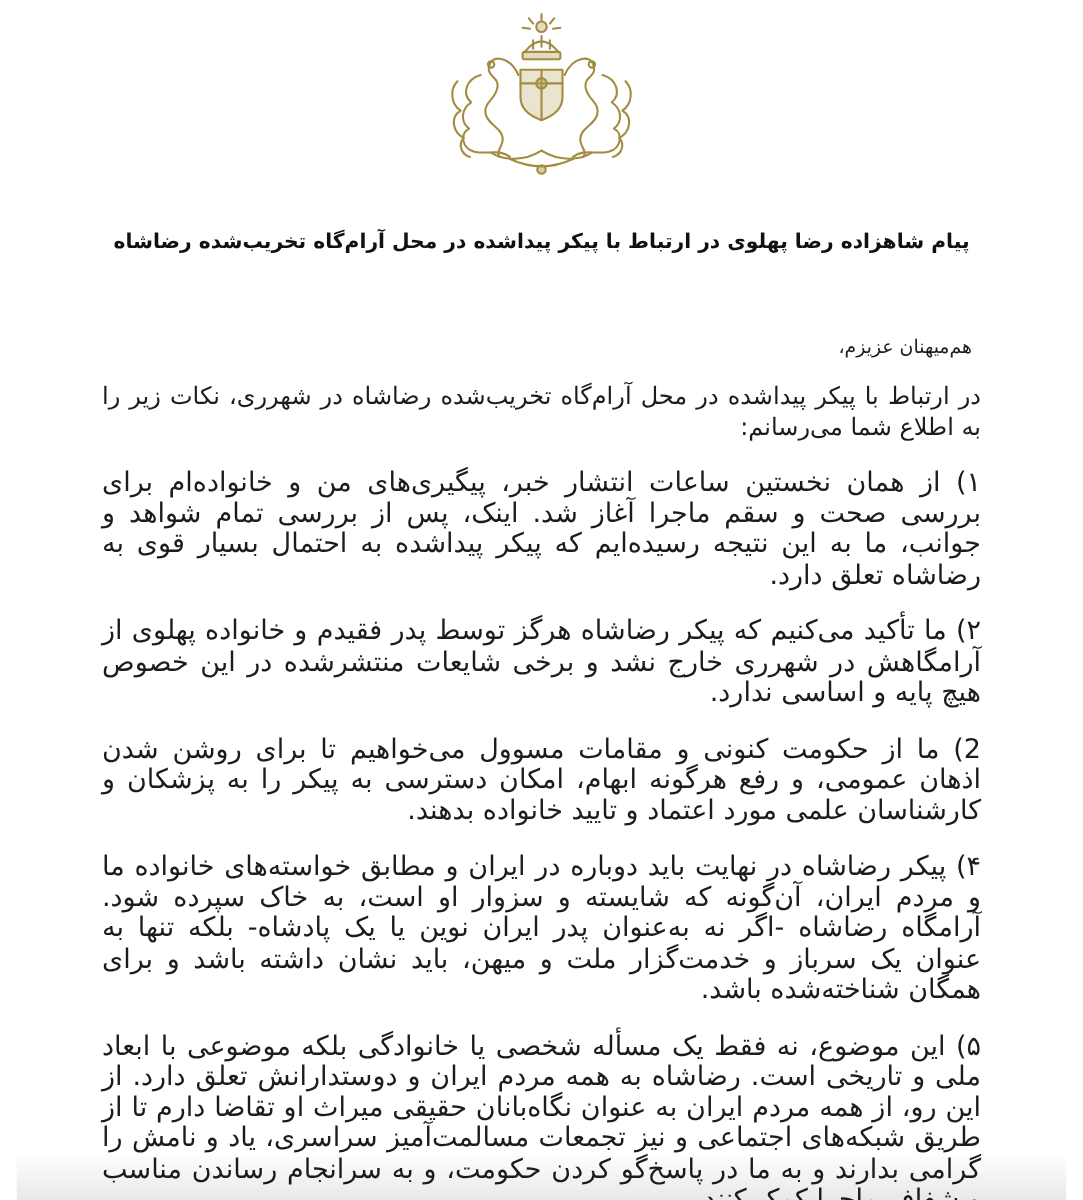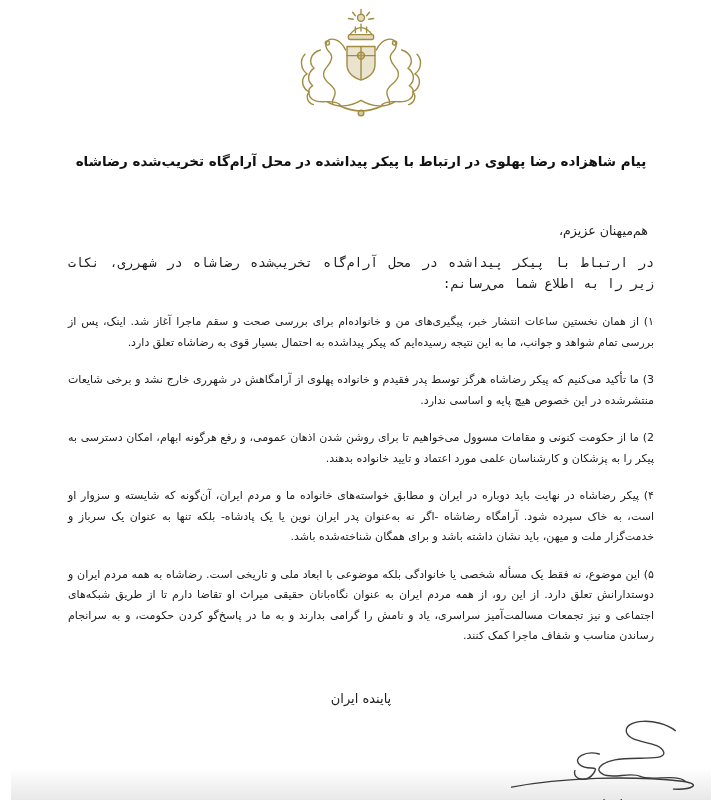--- a/index.html
+++ b/index.html
@@ -45,28 +45,27 @@
     letter-spacing: 0;
   }
   .greeting {
     margin: 52px 6px 0 0;
     font-size: 12.6px;
     line-height: 20px;
     text-align: start;
   }
   .intro {
     margin: 13px 0 0 0;
-    font-size: 13px;
+    font-size: 16px;
     line-height: 20.5px;
     text-align: justify;
-    font-family: Liberation Mono, monospace;
   }
   .point {
     margin: 17px 0 0 0;
-    font-size: 11px;
+    font-size: 18px;
     line-height: 20.5px;
     text-align: justify;
     text-justify: inter-word;
   }
   .closing {
     margin: 42px 0 0 0;
     font-size: 13px;
     line-height: 20px;
     text-align: center;
   }
@@ -119,21 +118,21 @@
       </svg>
     </div>
 
     <h1 class="doc-title">پیام شاهزاده رضا پهلوی در ارتباط با پیکر پیداشده در محل آرام‌گاه تخریب‌شده رضاشاه</h1>
 
     <p class="greeting">هم‌میهنان عزیزم،</p>
 
     <p class="intro">در ارتباط با پیکر پیداشده در محل آرام‌گاه تخریب‌شده رضاشاه در شهرری، نکات زیر را به اطلاع شما می‌رسانم:</p>
 
     <p class="point">۱) از همان نخستین ساعات انتشار خبر، پیگیری‌های من و خانواده‌ام برای بررسی صحت و سقم ماجرا آغاز شد. اینک، پس از بررسی تمام شواهد و جوانب، ما به این نتیجه رسیده‌ایم که پیکر پیداشده به احتمال بسیار قوی به رضاشاه تعلق دارد.</p>
-    <p class="point">3) ما تأکید می‌کنیم که پیکر رضاشاه هرگز توسط پدر فقیدم و خانواده پهلوی از آرامگاهش در شهرری خارج نشد و برخی شایعات منتشرشده در این خصوص هیچ پایه و اساسی ندارد.</p>
+    <p class="point">۲) ما تأکید می‌کنیم که پیکر رضاشاه هرگز توسط پدر فقیدم و خانواده پهلوی از آرامگاهش در شهرری خارج نشد و برخی شایعات منتشرشده در این خصوص هیچ پایه و اساسی ندارد.</p>
     <p class="point">2) ما از حکومت کنونی و مقامات مسوول می‌خواهیم تا برای روشن شدن اذهان عمومی، و رفع هرگونه ابهام، امکان دسترسی به پیکر را به پزشکان و کارشناسان علمی مورد اعتماد و تایید خانواده بدهند.</p>
     <p class="point">۴) پیکر رضاشاه در نهایت باید دوباره در ایران و مطابق خواسته‌های خانواده ما و مردم ایران، آن‌گونه که شایسته و سزوار او است، به خاک سپرده شود. آرامگاه رضاشاه -اگر نه به‌عنوان پدر ایران نوین یا یک پادشاه- بلکه تنها به عنوان یک سرباز و خدمت‌گزار ملت و میهن، باید نشان داشته باشد و برای همگان شناخته‌شده باشد.</p>
     <p class="point">۵) این موضوع، نه فقط یک مسأله شخصی یا خانوادگی بلکه موضوعی با ابعاد ملی و تاریخی است. رضاشاه به همه مردم ایران و دوستدارانش تعلق دارد. از این رو، از همه مردم ایران به عنوان نگاه‌بانان حقیقی میراث او تقاضا دارم تا از طریق شبکه‌های اجتماعی و نیز تجمعات مسالمت‌آمیز سراسری، یاد و نامش را گرامی بدارند و به ما در پاسخ‌گو کردن حکومت، و به سرانجام رساندن مناسب و شفاف ماجرا کمک کنند.</p>
 
     <p class="closing">پاینده ایران</p>
 
     <div class="signature-row">
       <svg viewBox="0 0 220 80" width="215" height="78" aria-hidden="true">
         <g fill="none" stroke="#3c3c3c" stroke-width="1.4" stroke-linecap="round">
           <path d="M196 16 C178 2 142 4 146 18 C150 30 180 26 184 38 C187 48 152 42 134 46 C120 49 112 56 122 61 C132 66 150 58 160 63 C170 68 198 60 206 68"></path>

